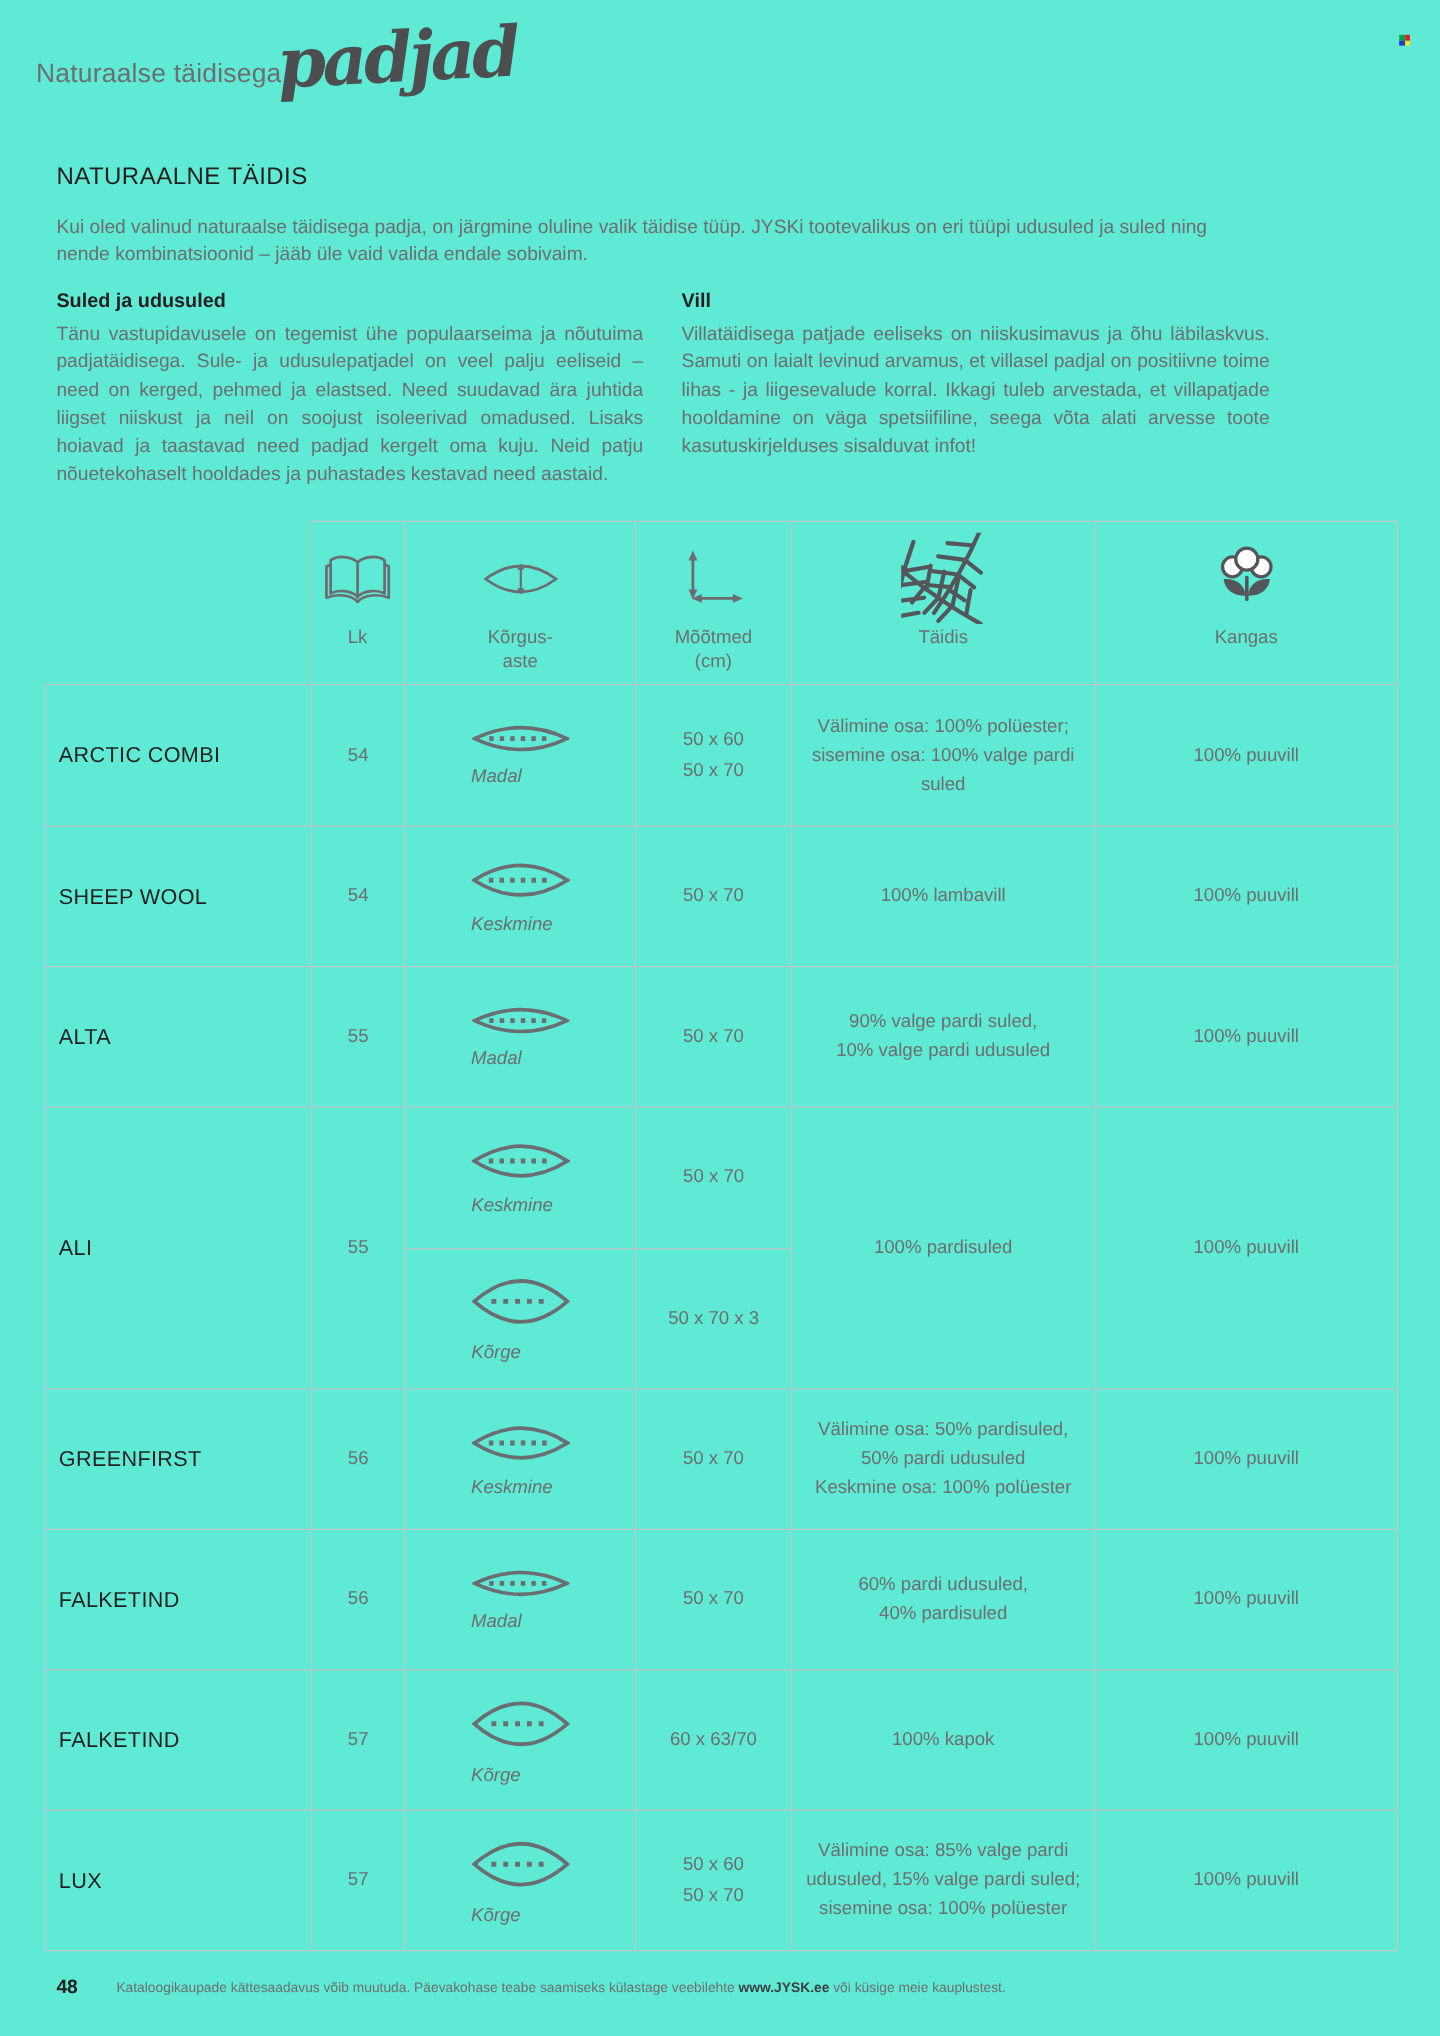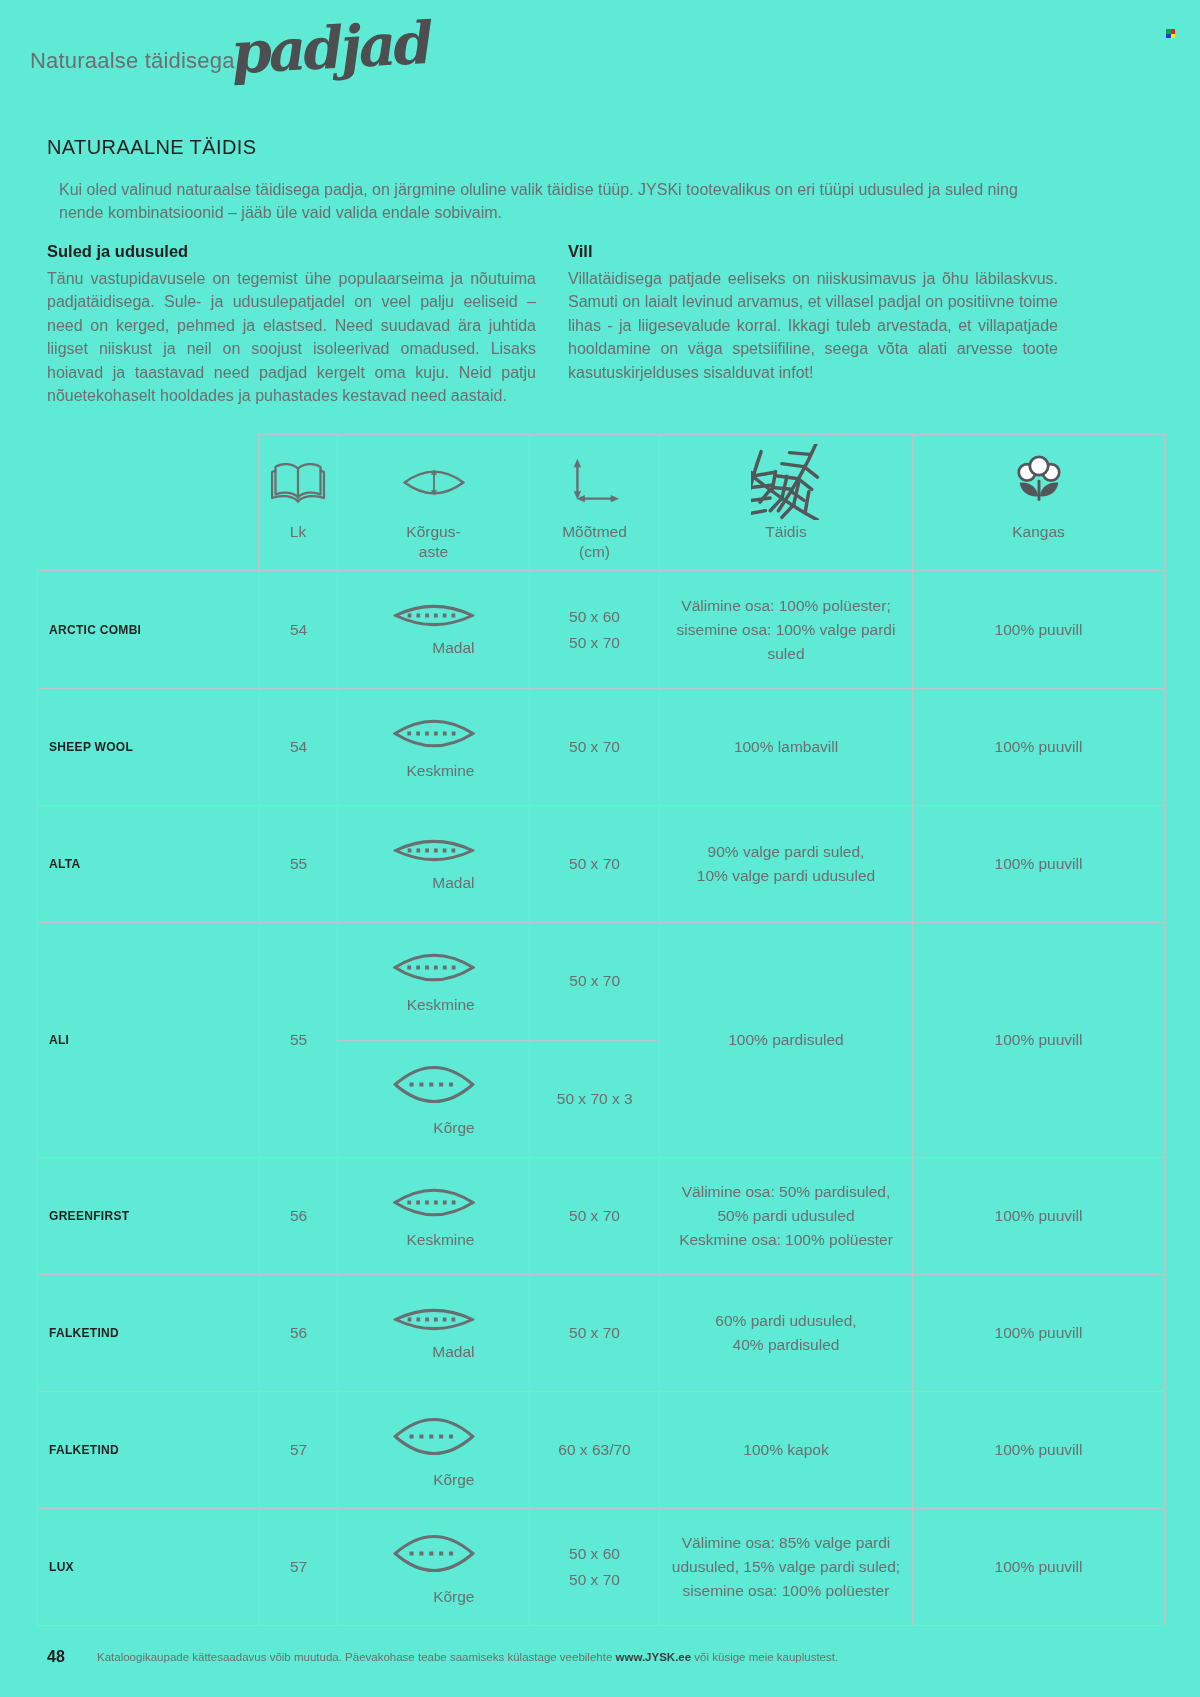--- a/index.html
+++ b/index.html
@@ -11,21 +11,21 @@
   .subtitle{position:absolute;left:30px;top:48px;font-size:22px;color:#6d6e71;letter-spacing:.2px;}
   .script-title{
     position:absolute;left:231px;top:14px;font-family:"DejaVu Serif", serif;
     font-style:italic;font-weight:600;font-size:58px;color:#4c4e50;
     letter-spacing:-3px;transform:rotate(-3deg);
   }
   .reg-mark{position:absolute;left:1166px;top:29px;width:9px;height:9px;display:grid;grid-template-columns:1fr 1fr;grid-template-rows:1fr 1fr;}
   .reg-mark i{display:block;}
   .reg-g{background:#00a651;} .reg-r{background:#ed1c24;} .reg-b{background:#2438c9;} .reg-y{background:#f6eb16;}
   .section-title{position:absolute;left:47px;top:136px;font-size:20px;font-weight:400;color:#231f20;letter-spacing:.4px;}
-  .intro{position:absolute;left:47px;top:178px;width:1000px;font-size:16px;line-height:23px;color:#6d6e71;margin-left:12px;}
+  .intro{position:absolute;left:47px;top:178px;width:1000px;font-size:16px;line-height:23px;color:#6d6e71;}
   .col{position:absolute;top:240px;font-size:16px;line-height:23.5px;color:#6d6e71;}
   .col-left{left:47px;width:489px;}
   .col-right{left:568px;width:490px;}
   .col h3{margin:0 0 3px 0;font-size:16.5px;font-weight:700;color:#231f20;}
   .col p{margin:0;text-align:justify;}
   
   .thead{
     position:absolute;left:258px;top:434px;width:907px;height:136px;box-sizing:border-box;
     border-top:1px solid #c2c3c4;border-left:1px solid #c2c3c4;border-right:1px solid #c2c3c4;
     display:flex;
@@ -36,27 +36,27 @@
   .hlabel{margin-top:8px;font-size:15.5px;line-height:20px;color:#6d6e71;text-align:center;white-space:pre-line;}
   .w-lk{width:78px;} .w-korgus{width:192px;} .w-moot{width:130px;} .w-taidis{width:253px;} .w-kangas{flex:1;}
   .tbody{
     position:absolute;left:37px;top:570px;width:1128px;box-sizing:border-box;
     border:1px solid #c2c3c4;border-top:1px solid #c2c3c4;
   }
   .trow{display:flex;box-sizing:border-box;}
   .trow + .trow{border-top:1px solid #c2c3c4;}
   .td{box-sizing:border-box;display:flex;align-items:center;justify-content:center;font-size:15.5px;color:#6d6e71;text-align:center;}
   .td.bl{border-left:1px solid #c2c3c4;}
-  .c-name{width:221px;justify-content:flex-start;padding-left:11px;font-size:12px;font-weight:700;color:#231f20;letter-spacing:.3px;text-align:left;}
+  .c-name{width:221px;justify-content:flex-start;padding-left:11px;font-size:18px;font-weight:400;color:#231f20;letter-spacing:.3px;text-align:left;}
   .c-lk{width:78px;}
   .c-korgus{width:192px;}
   .c-moot{width:130px;white-space:pre-line;line-height:26px;}
   .c-taidis{width:253px;white-space:pre-line;line-height:24px;padding:0 8px;}
   .c-kangas{flex:1;}
-  .pill-group{display:flex;flex-direction:column;align-items:flex-end;}
+  .pill-group{display:flex;flex-direction:column;align-items:flex-start;font-style:italic;}
   .plabel{margin-top:10px;font-size:15.5px;color:#6d6e71;}
   .subcol{width:322px;display:flex;flex-direction:column;box-sizing:border-box;border-left:1px solid #c2c3c4;}
   .subrow{display:flex;flex:1;box-sizing:border-box;}
   .subrow + .subrow{border-top:1px solid #c2c3c4;}
   .subrow .c-korgus{border-left:none;}
   
   .footer{position:absolute;left:47px;top:1648px;width:1140px;display:flex;align-items:center;}
   .page-num{font-size:16px;font-weight:700;color:#231f20;width:50px;}
   .footer-text{font-size:11.5px;color:#6d6e71;}
   .footer-text b{color:#3c3d3f;}

